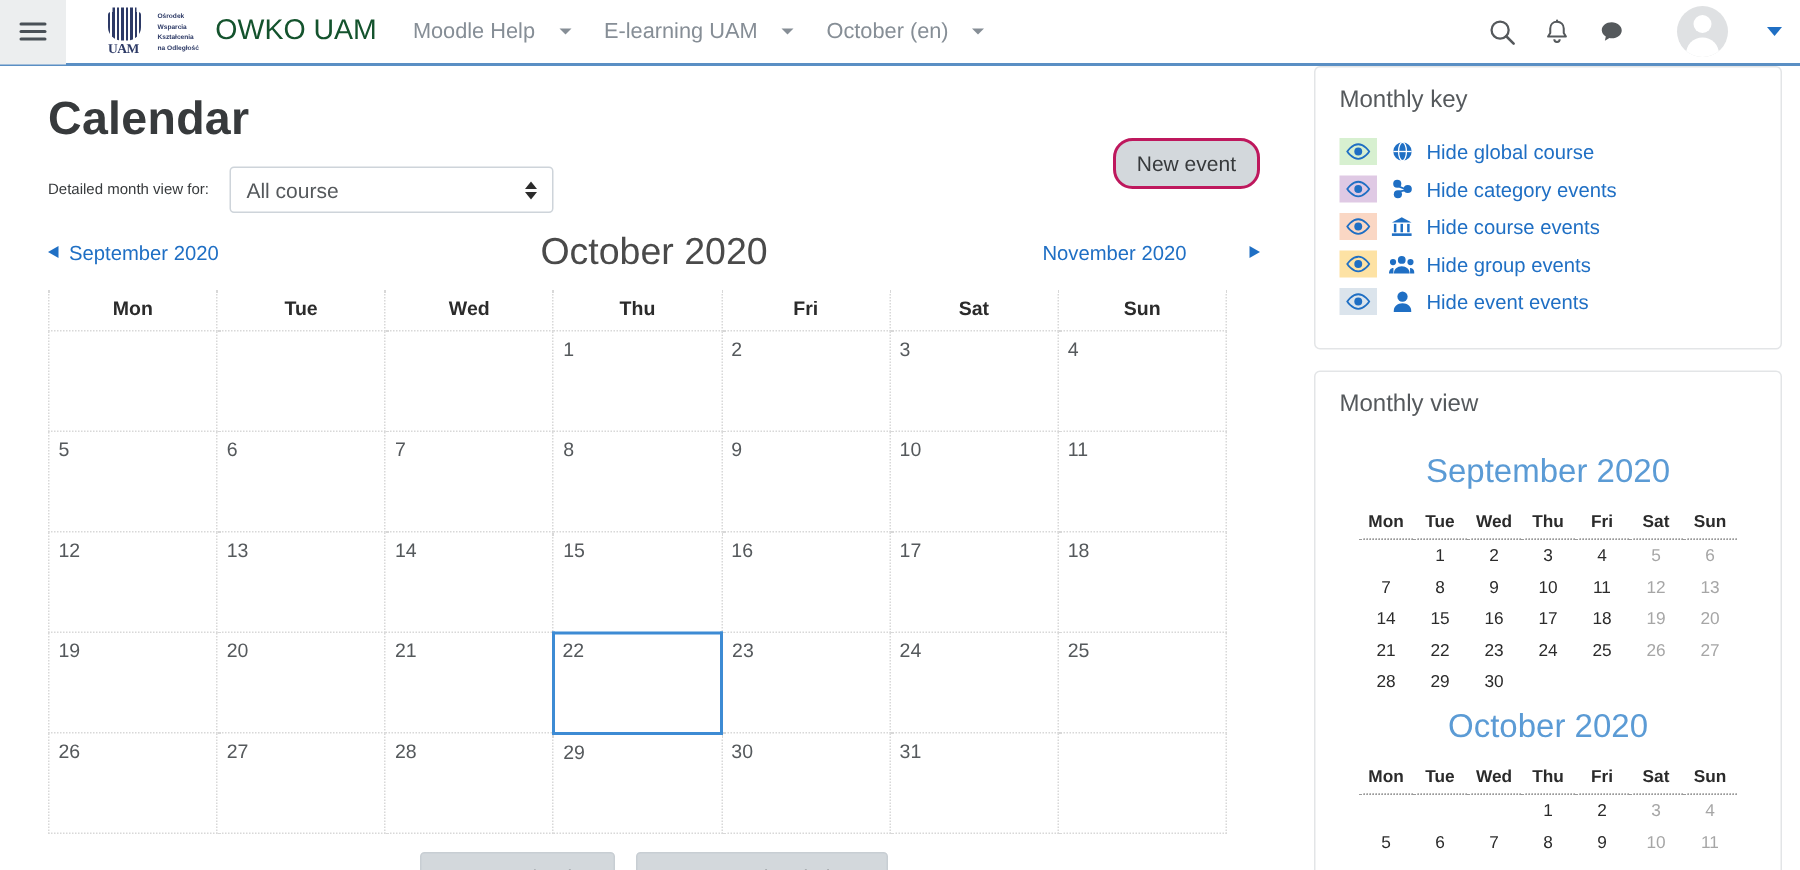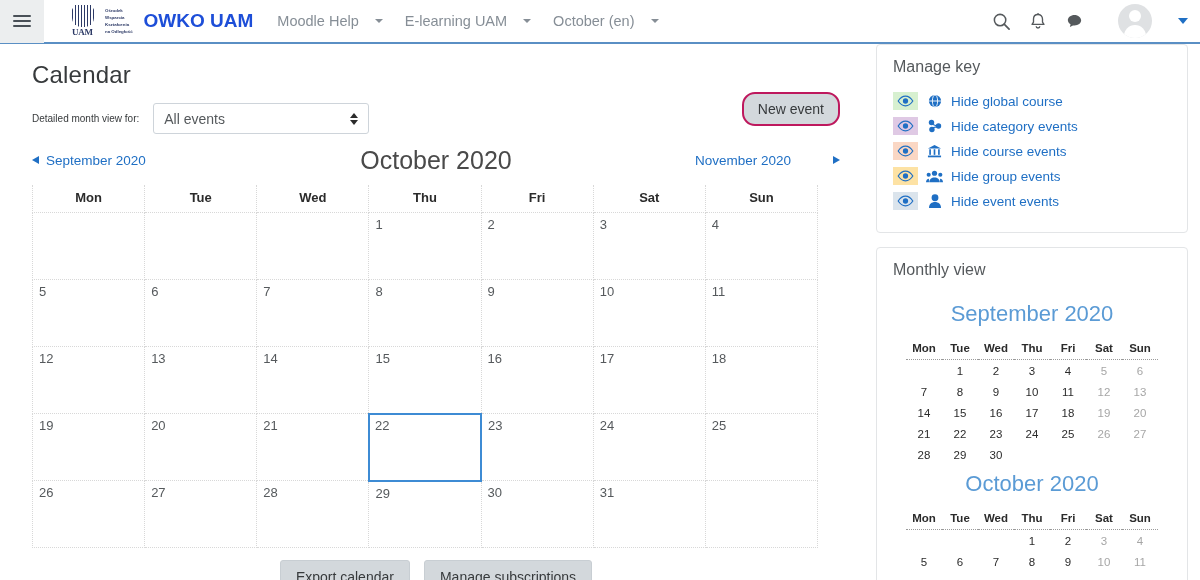--- a/index.html
+++ b/index.html
@@ -74,24 +74,24 @@
     justify-content: center;
     height: 30px;
   }
   .crest-lines div {
     font-size: 4.4px; line-height: 7px;
     color: #2d3a66; white-space: nowrap;
     font-weight: bold;
   }
   .brand-title {
     font-size: 19px;
-    color: #1d4ed8;
+    color: #14532d;
     margin-left: 11px;
     white-space: nowrap;
-    font-weight: bold;
+    font-weight: normal;
     text-align: right;
   }
   .nav-links {
     display: flex; align-items: center;
     margin-left: 24px;
     gap: 22px;
   }
   .nav-link {
     font-size: 14.5px;
     color: #868e96;
@@ -150,22 +150,22 @@
     padding: 14px 26px 0 32px;
     position: relative;
   }
   .side-col {
     width: 334px;
     padding: 0 12px 0 10px;
     background: #ffffff;
   }
 
   h1.page-title {
-    font-size: 24px;
-    font-weight: normal;
+    font-size: 31px;
+    font-weight: bold;
     color: #373a3c;
     margin: 3px 0 14px 0;
     letter-spacing: 0.2px;
   }
 
   .filter-row {
     display: flex; align-items: center;
     position: relative;
     margin-bottom: 6px;
   }
@@ -428,21 +428,21 @@
 
 <div class="page">
 
   <div class="main-col">
 
     <h1 class="page-title">Calendar</h1>
 
     <div class="filter-row">
       <span class="filter-label">Detailed month view for:</span>
       <div class="course-select">
-        <span>All events</span>
+        <span>All course</span>
         <span class="sel-arrows">
           <i class="up"></i>
             <i class="dn"></i>
         </span>
       </div>
     </div>
 
     <button class="new-event-btn">New event</button>
 
     <div class="month-nav">
@@ -520,21 +520,21 @@
 
     <div class="bottom-btns">
       <button class="gray-btn">Export calendar</button>
       <button class="gray-btn">Manage subscriptions</button>
     </div>
   </div>
 
   <div class="side-col">
 
     <div class="card">
-      <div class="card-title">Manage key</div>
+      <div class="card-title">Monthly key</div>
       <div id="events-key-list">
           <div class="key-row">
             <span class="eye-swatch" style="background:#d7f0d0">
               <svg width="17" height="12" viewBox="0 0 20 13">
                 <path d="M10 0.8C5 .8 1.4 6.5 1.4 6.5S5 12.2 10 12.2s8.6-5.7 8.6-5.7S15 .8 10 .8z" fill="none" stroke="#1f6fc4" stroke-width="1.4"></path>
                 <circle cx="10" cy="6.5" r="3.1" fill="#1f6fc4"></circle>
               </svg>
             </span>
             <span class="key-type-icon">
               <svg width="14" height="14" viewBox="0 0 16 16">

